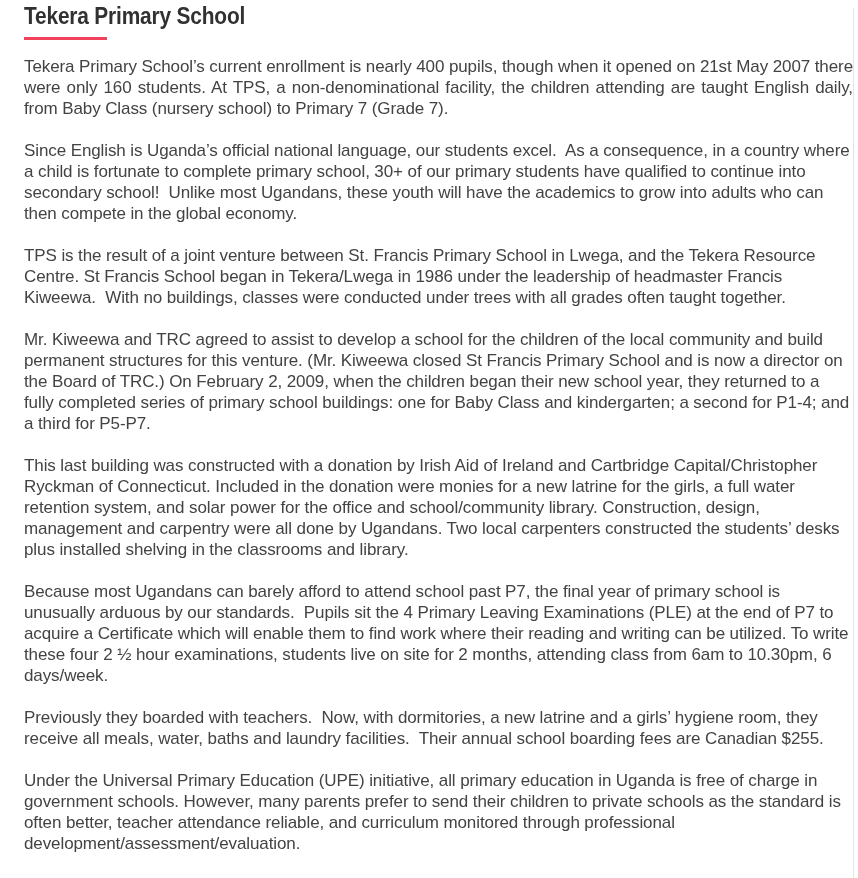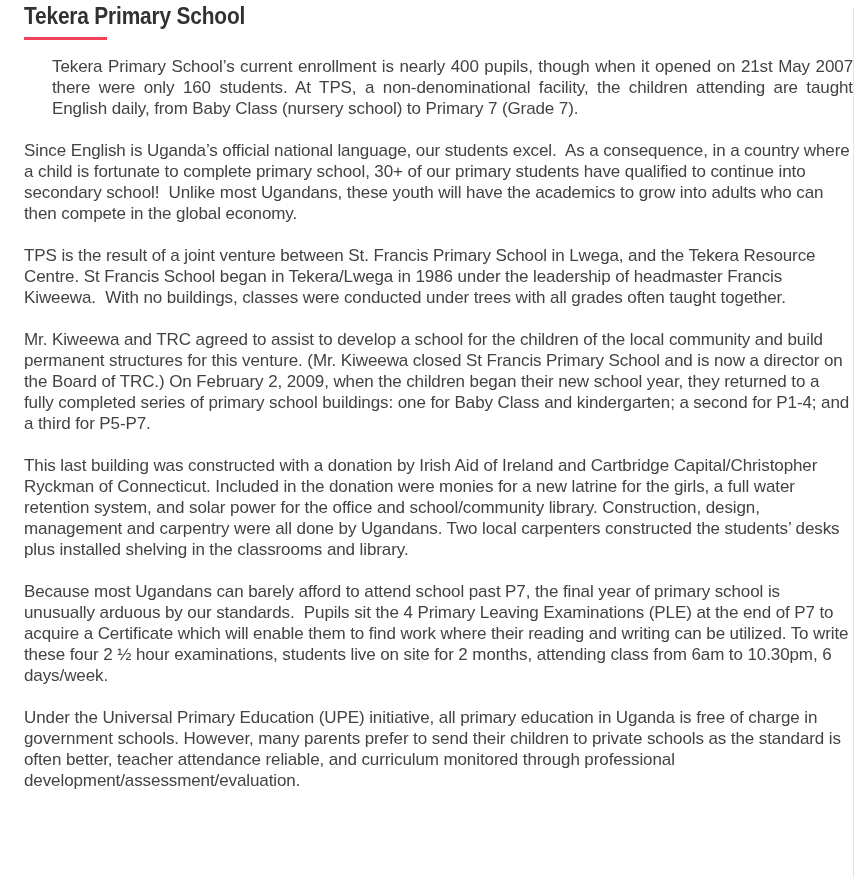--- a/index.html
+++ b/index.html
@@ -49,21 +49,20 @@
   .para {
     margin: 0 0 21px 0;
     font-size: 17px;
     line-height: 21px;
     color: var(--text-color);
     letter-spacing: -0.1px;
     white-space: pre-wrap;
   }
   .para.justified {
     text-align: justify;
-    margin-left: 28px;
   }
   .right-divider {
     position: absolute;
     left: 853px;
     top: 8px;
     bottom: 0;
     width: 1px;
     background: var(--divider-color);
   }
 </style>
@@ -72,16 +71,17 @@
 
 <main class="article">
   <h1 class="page-title">Tekera Primary School</h1>
   <div class="title-underline"></div>
   <p class="para justified">Tekera Primary School’s current enrollment is nearly 400 pupils, though when it opened on 21st May 2007 there were only 160 students. At TPS, a non-denominational facility, the children attending are taught English daily, from Baby Class (nursery school) to Primary 7 (Grade 7).</p>
   <p class="para">Since English is Uganda’s official national language, our students excel.  As a consequence, in a country where a child is fortunate to complete primary school, 30+ of our primary students have qualified to continue into secondary school!  Unlike most Ugandans, these youth will have the academics to grow into adults who can then compete in the global economy.</p>
   <p class="para">TPS is the result of a joint venture between St. Francis Primary School in Lwega, and the Tekera Resource Centre. St Francis School began in Tekera/Lwega in 1986 under the leadership of headmaster Francis Kiweewa.  With no buildings, classes were conducted under trees with all grades often taught together.</p>
   <p class="para">Mr. Kiweewa and TRC agreed to assist to develop a school for the children of the local community and build permanent structures for this venture. (Mr. Kiweewa closed St Francis Primary School and is now a director on the Board of TRC.) On February 2, 2009, when the children began their new school year, they returned to a fully completed series of primary school buildings: one for Baby Class and kindergarten; a second for P1-4; and a third for P5-P7.</p>
   <p class="para">This last building was constructed with a donation by Irish Aid of Ireland and Cartbridge Capital/Christopher Ryckman of Connecticut. Included in the donation were monies for a new latrine for the girls, a full water retention system, and solar power for the office and school/community library. Construction, design, management and carpentry were all done by Ugandans. Two local carpenters constructed the students’ desks plus installed shelving in the classrooms and library.</p>
   <p class="para">Because most Ugandans can barely afford to attend school past P7, the final year of primary school is unusually arduous by our standards.  Pupils sit the 4 Primary Leaving Examinations (PLE) at the end of P7 to acquire a Certificate which will enable them to find work where their reading and writing can be utilized. To write these four 2 ½ hour examinations, students live on site for 2 months, attending class from 6am to 10.30pm, 6 days/week.</p>
+  <p class="para">Previously they boarded with teachers.  Now, with dormitories, a new latrine and a girls’ hygiene room, they receive all meals, water, baths and laundry facilities.  Their annual school boarding fees are Canadian $255.</p>
   <p class="para">Under the Universal Primary Education (UPE) initiative, all primary education in Uganda is free of charge in government schools. However, many parents prefer to send their children to private schools as the standard is often better, teacher attendance reliable, and curriculum monitored through professional development/assessment/evaluation.</p>
 </main>
 
 <div class="right-divider"></div>
 
 </body></html>

